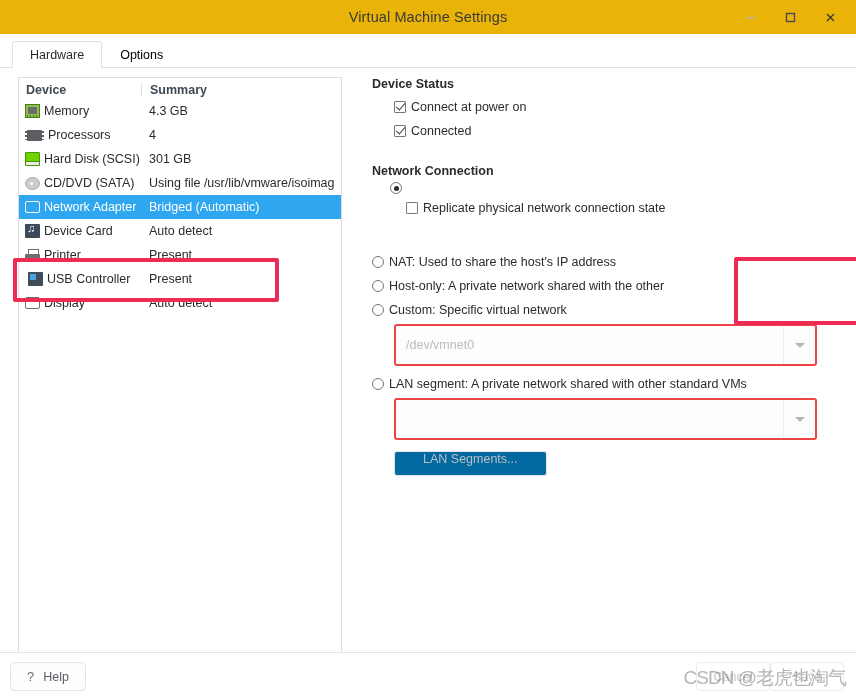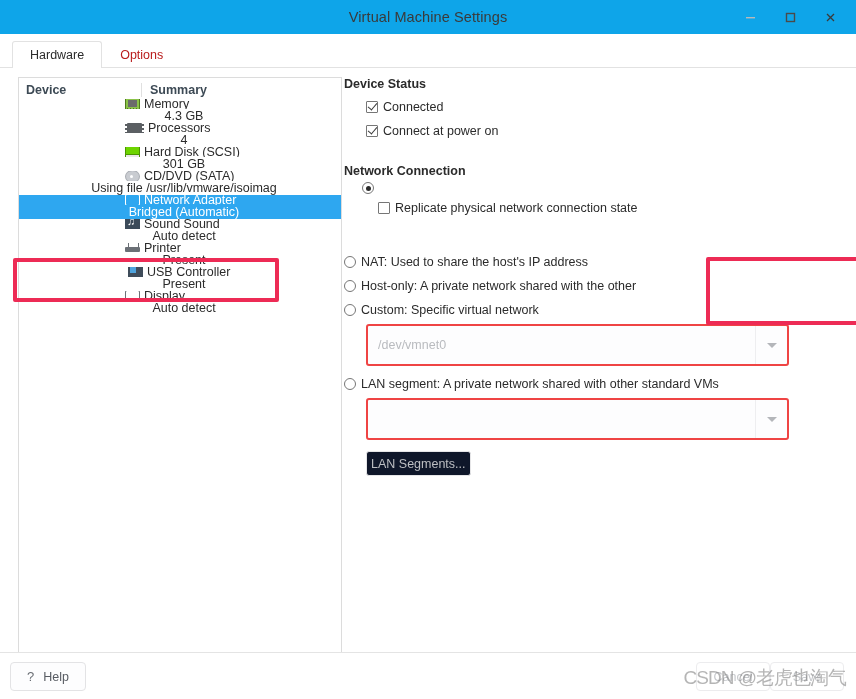--- a/index.html
+++ b/index.html
@@ -10,21 +10,21 @@
     background: #ffffff;
     font-family: "Liberation Sans", sans-serif;
     font-size: 12.5px;
     color: #2b2b2b;
   }
 
   
   .titlebar {
     position: relative;
     height: 34px;
-    background: #0ea5e9;
+    background: #eab308;
     display: flex;
     align-items: center;
     justify-content: center;
   }
   .titlebar-title {
     font-size: 14.5px;
     color: #3a3a3a;
     letter-spacing: .1px;
   }
   .win-controls {
@@ -60,21 +60,21 @@
     background: #e2e2e2;
   }
   .tab {
     position: relative;
     z-index: 2;
     height: 27px;
     padding: 0 17px;
     display: flex;
     align-items: center;
     font-size: 12.5px;
-    color: #b91c1c;
+    color: #000000;
     border: 1px solid transparent;
     border-bottom: none;
     cursor: default;
   }
   .tab.active {
     color: #2b2b2b;
     background: #ffffff;
     border-color: #e2e2e2;
     border-top-left-radius: 3px;
     border-top-right-radius: 3px;
@@ -114,21 +114,20 @@
   }
   .dev-head .c1 { width: 122px; padding-left: 7px; }
   .dev-head .c2 { flex: 1; padding-left: 8px; border-left: 1px solid #e0e0e0; }
   .dev-row {
     display: flex;
     align-items: center;
     height: 24px;
     font-size: 12.5px;
     color: #2b2b2b;
     cursor: default;
-    flex-direction: column;
   }
   .dev-row.sel {
     background: #2EA7F0;
     color: #ffffff;
   }
   .dev-row .c1 {
     width: 122px;
     padding-left: 6px;
     display: flex;
     align-items: center;
@@ -234,21 +233,21 @@
     pointer-events: none;
     z-index: 30;
   }
   #redbox-device { left: 13px; top: 190px; width: 266px; height: 44px; }
   #redbox-bridged { left: 362px; top: 180px; width: 365px; height: 68px;
                     background: #ffffff; z-index: 5; }
 
   
   .right-pane {
     position: absolute;
-    left: 344px; top: 9px;
+    left: 372px; top: 9px;
     width: 480px;
   }
   .section-title {
     font-weight: bold;
     font-size: 12.5px;
     color: #2b2b2b;
     margin-bottom: 9px;
   }
   .opt-row {
     display: flex;
@@ -338,28 +337,28 @@
   }
   .caret {
     width: 0; height: 0;
     border-left: 5px solid transparent;
     border-right: 5px solid transparent;
     border-top: 5px solid #b4b6ba;
   }
   .lanseg-btn {
     margin-left: 22px;
     height: 25px;
-    padding: 0 4px;
+    padding: 0 28px;
     border: 1px solid #e6e6e8;
     border-radius: 3px;
-    background: #0f172a;
+    background: #0369a1;
     color: #bdbfc3;
     font-size: 12.5px;
     display: inline-flex;
-    align-items: center;
+    align-items: flex-start;
     cursor: default;
   }
 
   
   .btn {
     height: 29px;
     min-width: 72px;
     padding: 0 14px;
     border: 1px solid #e3e3e5;
     border-radius: 4px;
@@ -510,21 +509,21 @@
       <div class="c1">
           <span class="devicon ic-mon white"></span>
           <span>Network Adapter</span>
         </div>
       <div class="c2">Bridged (Automatic)</div>
     </div>
 
     <div class="dev-row">
       <div class="c1">
           <span class="devicon ic-snd"></span>
-          <span>Sound Sound</span>
+          <span>Device Card</span>
         </div>
       <div class="c2">Auto detect</div>
     </div>
 
     <div class="dev-row">
       <div class="c1">
           <span class="devicon ic-prn"></span>
           <span>Printer</span>
         </div>
       <div class="c2">Present</div>
@@ -545,29 +544,29 @@
         </div>
       <div class="c2">Auto detect</div>
     </div>
   </div>
 
   <div class="redbox" id="redbox-device"></div>
 
   <div class="right-pane">
 
     <div class="section-title">Device Status</div>
+
+    <div class="opt-row indent">
+      <span class="cb checked"></span>
+      <span>Connect at power on</span>
+    </div>
 
     <div class="opt-row indent">
       <span class="cb checked"></span>
       <span>Connected</span>
-    </div>
-
-    <div class="opt-row indent">
-      <span class="cb checked"></span>
-      <span>Connect at power on</span>
     </div>
 
     <div class="netconn-title">Network Connection</div>
 
     <div class="redbox" id="redbox-bridged"></div>
 
     <div class="bridged-group">
       <div class="opt-row tight">
         <span class="rb checked"></span>
       </div>

